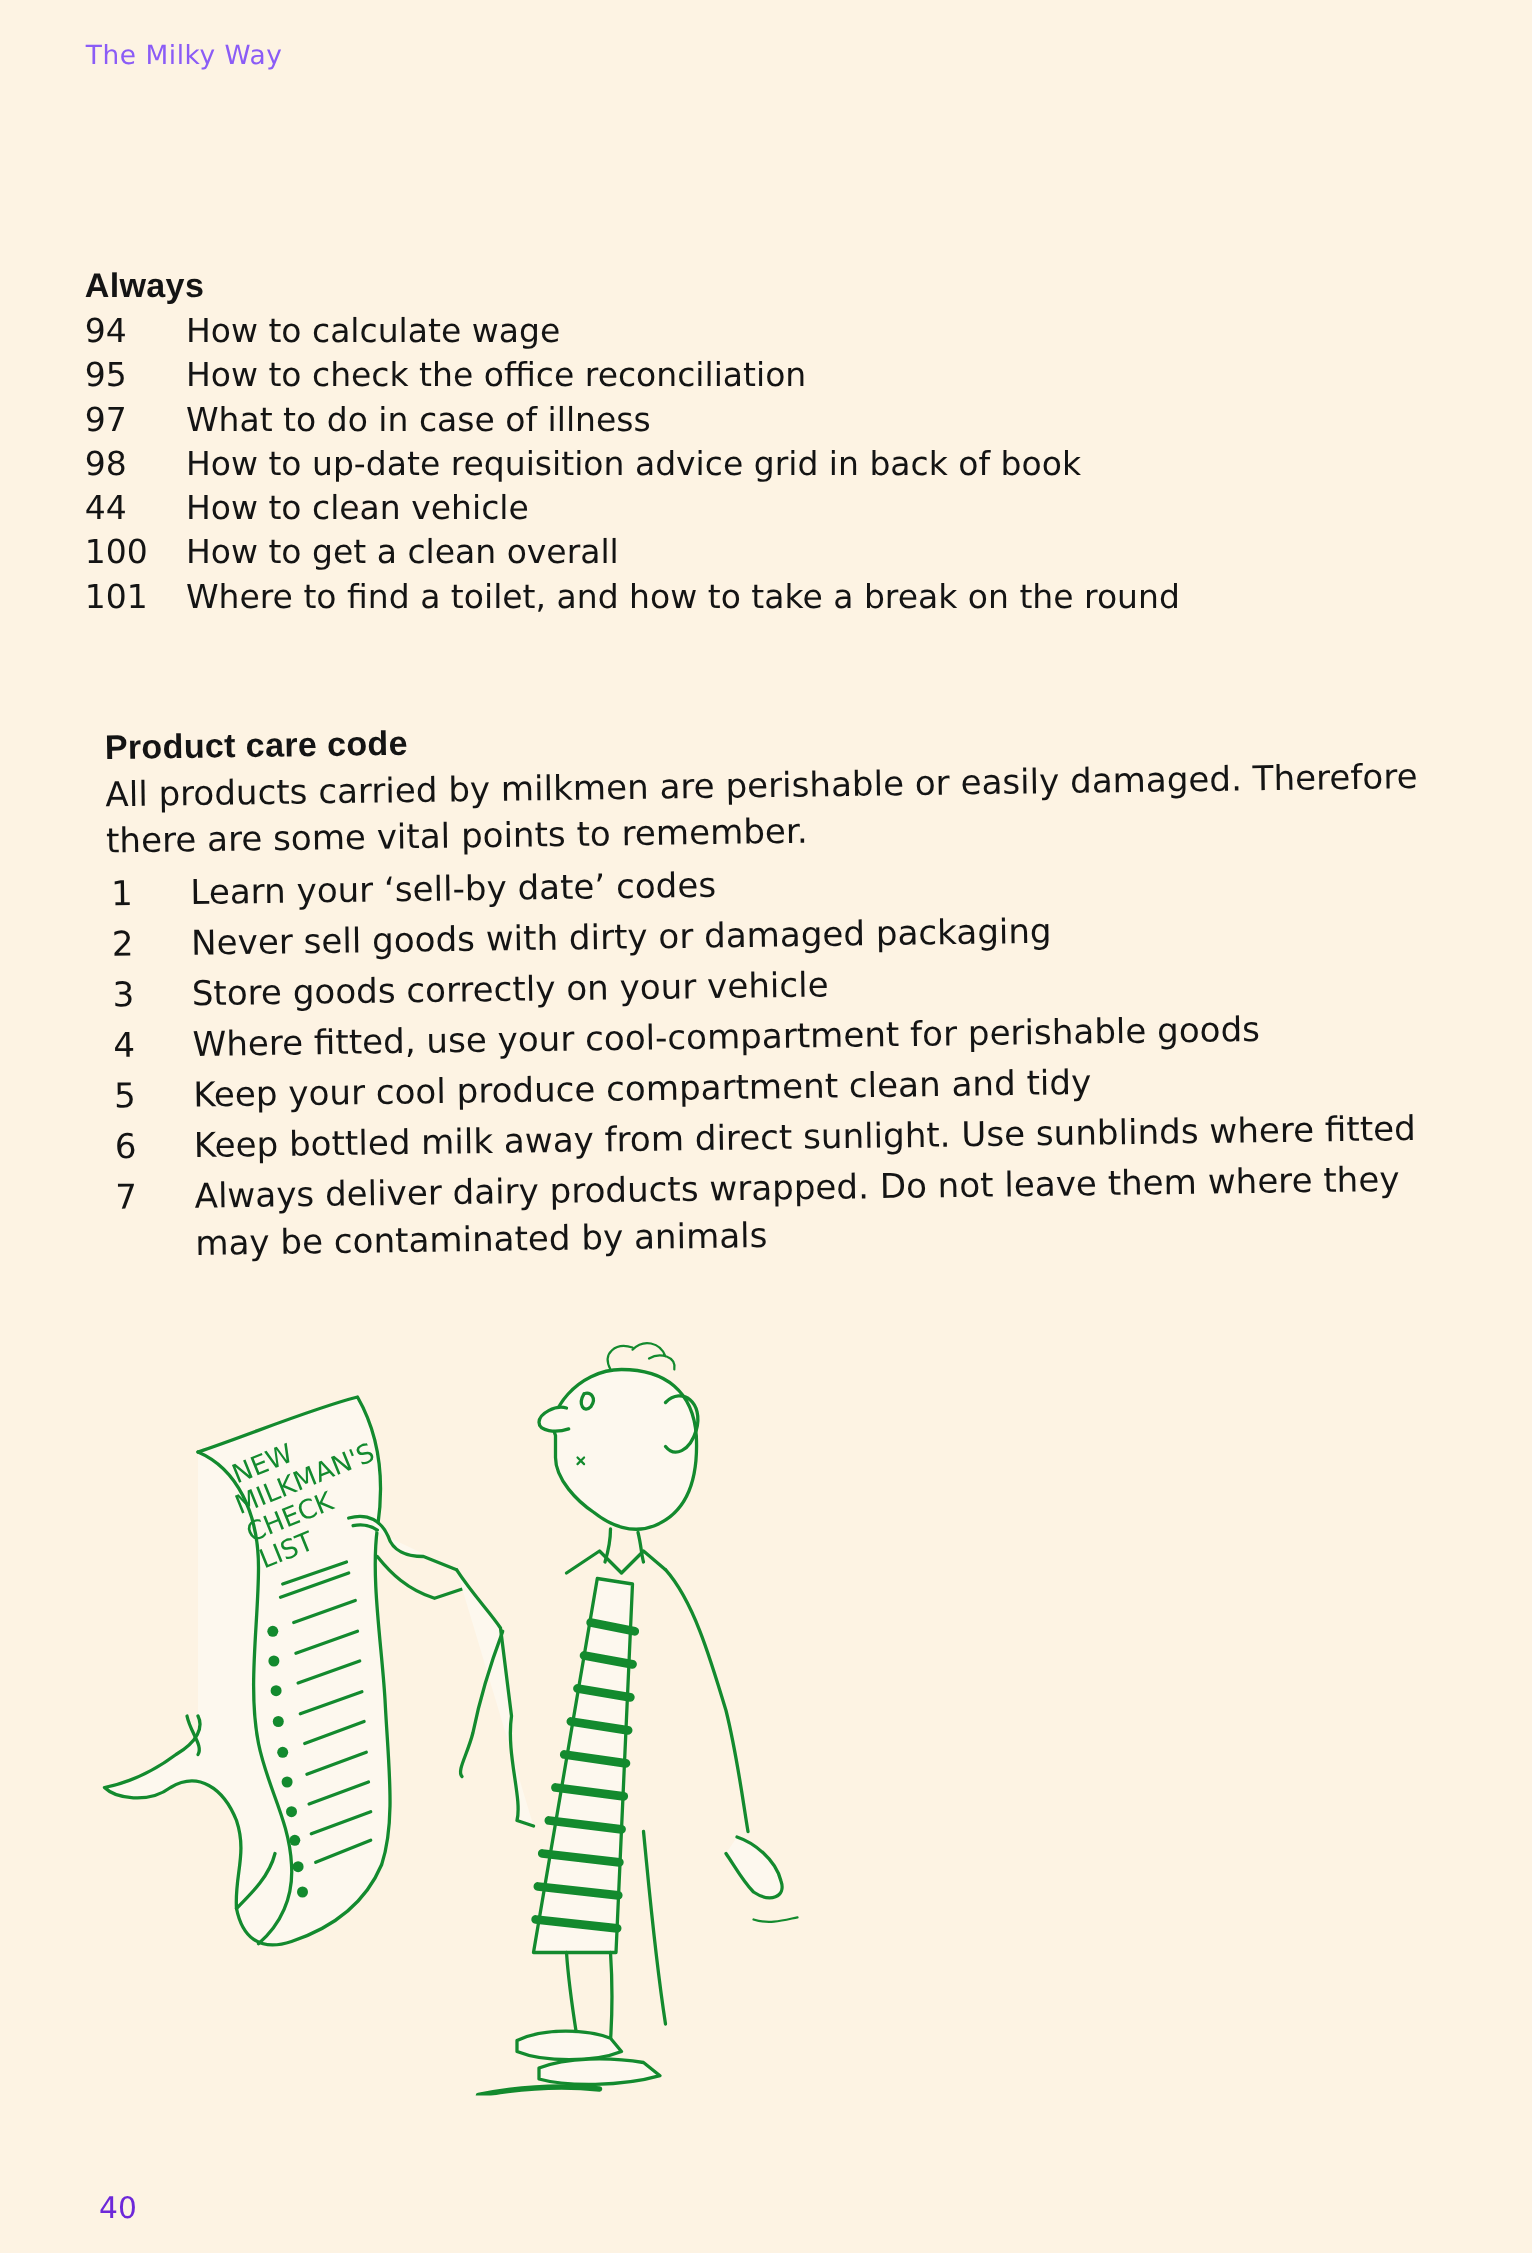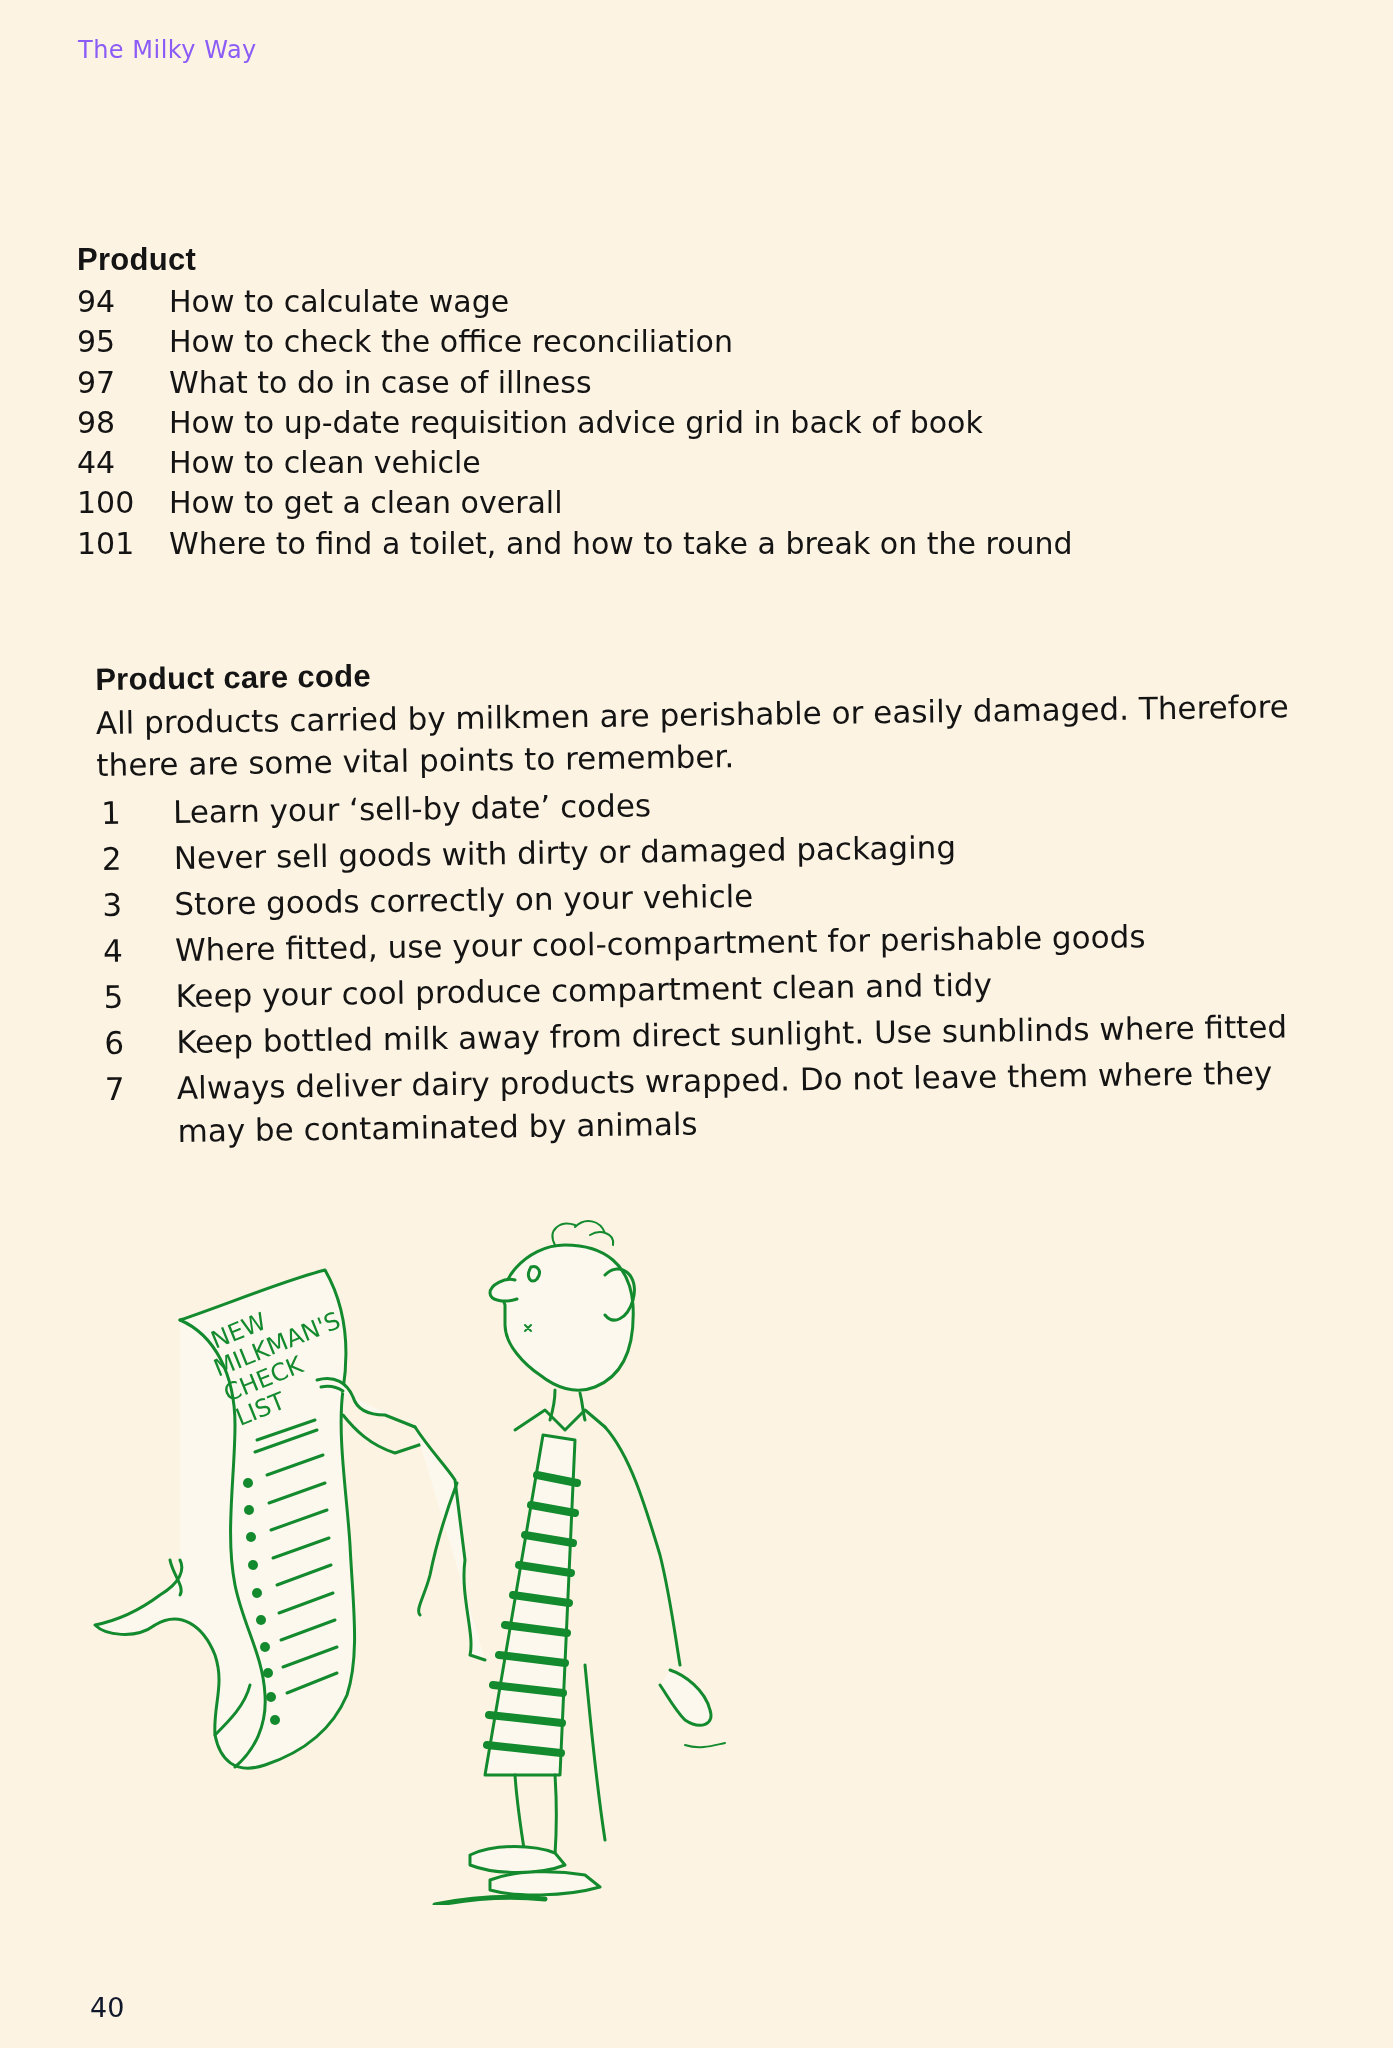--- a/index.html
+++ b/index.html
@@ -70,35 +70,35 @@
       left: 85px;
       top: 1215px;
       width: 650px;
       height: 690px;
     }
     .page-number {
       position: absolute;
       left: 90px;
       top: 1992px;
       font-size: 27px;
-      color: #0f172a;
+      color: #6d28d9;
     }
     .scroll-label {
       font-family: "DejaVu Sans", sans-serif;
       font-size: 24px;
       fill: #138a2e;
     }
   </style>
 </head>
 <body>
 
 <div class="running-head">The Milky Way</div>
 
 <section class="section-general">
-  <h2 class="heading">Product</h2>
+  <h2 class="heading">Always</h2>
   <div class="gen-row">
       <span class="gen-num">94</span>
       <span class="gen-text">How to calculate wage</span>
     </div>
   <div class="gen-row">
       <span class="gen-num">95</span>
       <span class="gen-text">How to check the office reconciliation</span>
     </div>
   <div class="gen-row">
       <span class="gen-num">97</span>

